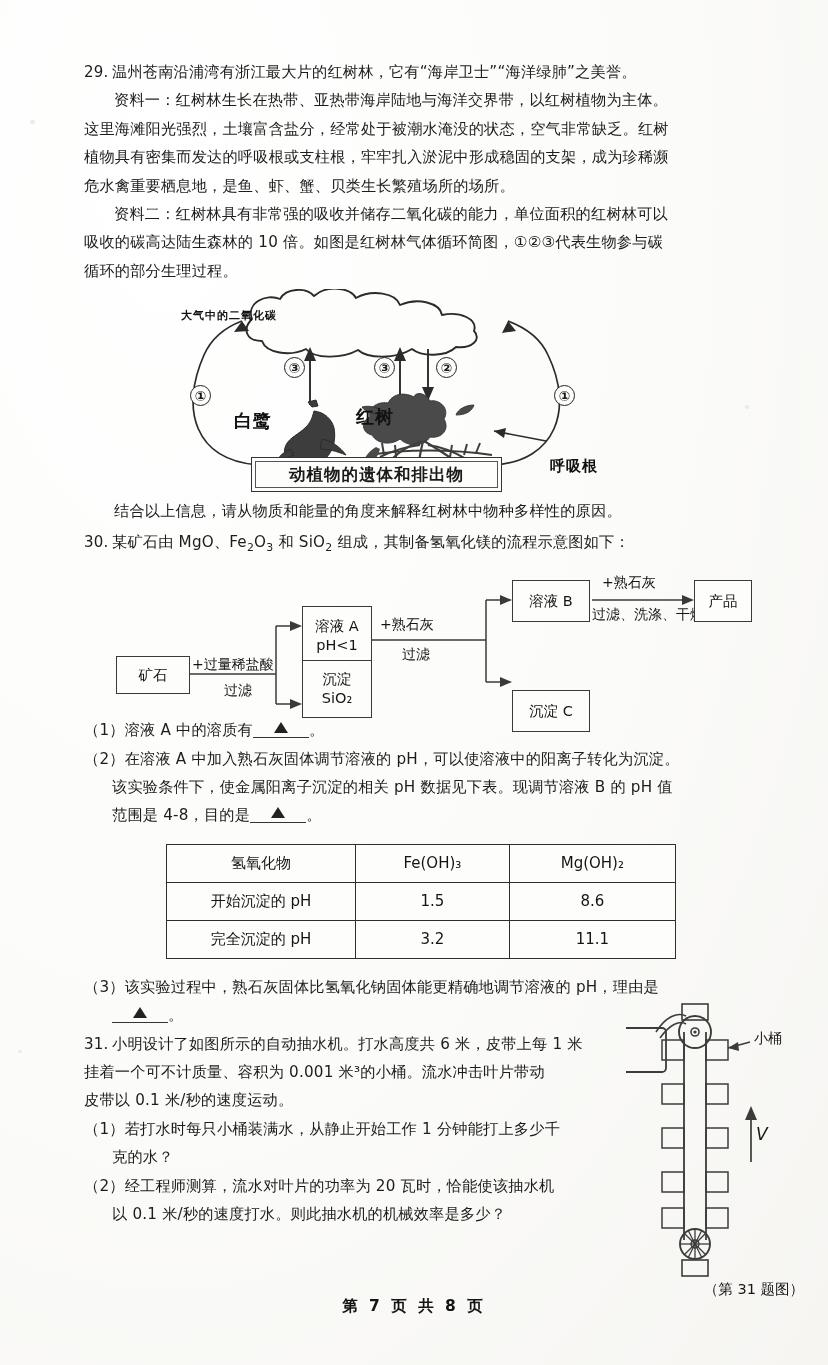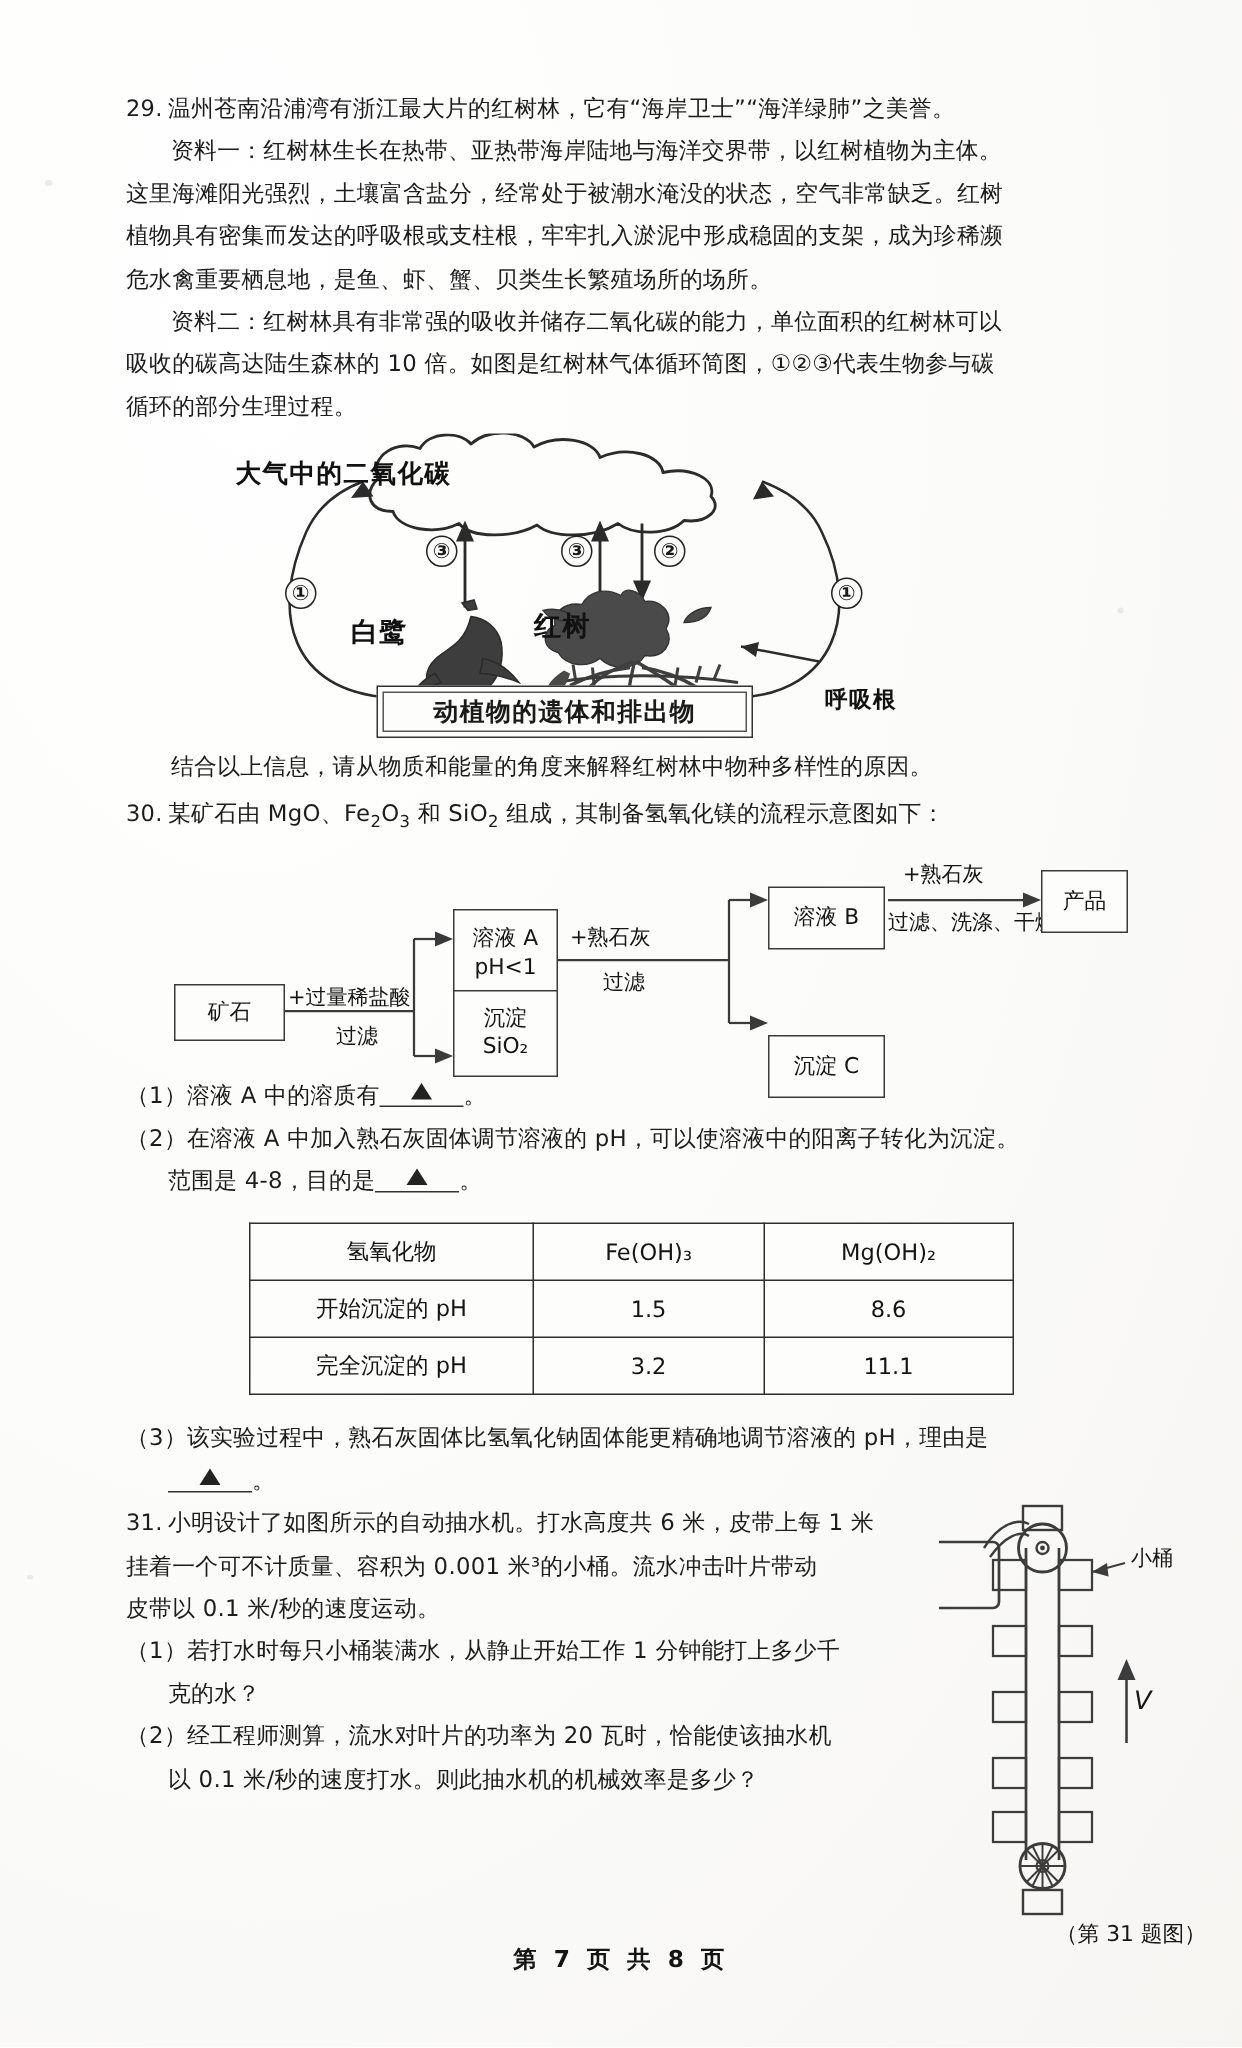--- a/index.html
+++ b/index.html
@@ -51,21 +51,21 @@
     width:0;height:0;border-left:7px solid transparent;border-right:7px solid transparent;
     border-bottom:11px solid #222;
   }
   sub{font-size:.72em;}
 
   
   .fig1{position:relative;width:672px;height:208px;margin-top:4px;}
   .cloud-label{
     position:absolute;left:0;top:0;width:290px;height:52px;
     display:flex;align-items:center;justify-content:center;
-    font-size:17px;font-weight:700;letter-spacing:1px;color:#111;
+    font-size:11px;font-weight:700;letter-spacing:1px;color:#111;
   }
   .fignum{
     position:absolute;font-size:14px;font-weight:700;
     width:19px;height:19px;border:1.6px solid #222;border-radius:50%;
     display:flex;align-items:center;justify-content:center;line-height:1;
     background:#fdfdfb;
   }
   .figtxt{position:absolute;font-size:18px;font-weight:700;color:#111;letter-spacing:1px;}
   .bottombox{
     position:absolute;left:167px;top:168px;width:249px;height:33px;
@@ -264,38 +264,39 @@
           <span>pH&lt;1</span>
         </div>
         <div class="fbox" style="left:218px;top:96px;width:68px;height:56px;text-align:right;">
           <span>沉淀</span>
           <span>SiO₂</span>
         </div>
 
         <div class="flabel" style="left:296px;top:52px;">+熟石灰</div>
         <div class="flabel" style="left:318px;top:82px;">过滤</div>
 
-        <div class="fbox" style="left:428px;top:16px;width:76px;height:40px;margin-top:11px;">
+        <div class="fbox" style="left:428px;top:16px;width:76px;height:40px;">
           <span>溶液 B</span>
         </div>
         <div class="fbox" style="left:428px;top:98px;width:76px;height:40px;margin-top:28px;">
           <span>沉淀 C</span>
         </div>
 
         <div class="flabel" style="left:518px;top:10px;">+熟石灰</div>
         <div class="flabel" style="left:508px;top:42px;">过滤、洗涤、干燥</div>
 
         <div class="fbox" style="left:610px;top:16px;width:56px;height:40px;">
           <span>产品</span>
         </div>
       </div>
 
       <div class="qline" style="margin-top:2px;"><span>（1）溶液 A 中的溶质有</span><span class="blank"><span class="tri"></span></span><span>。</span></div>
 
       <div class="qline">（2）在溶液 A 中加入熟石灰固体调节溶液的 pH，可以使溶液中的阳离子转化为沉淀。</div>
+      <div class="qline sub">该实验条件下，使金属阳离子沉淀的相关 pH 数据见下表。现调节溶液 B 的 pH 值</div>
       <div class="qline sub"><span>范围是 4-8，目的是</span><span class="blank"><span class="tri"></span></span><span>。</span></div>
 
       <table class="ph">
         <tbody>
             <tr>
           <td class="first">氢氧化物</td>
           <td>Fe(OH)₃</td>
           <td>Mg(OH)₂</td>
         </tr>
         <tr>

